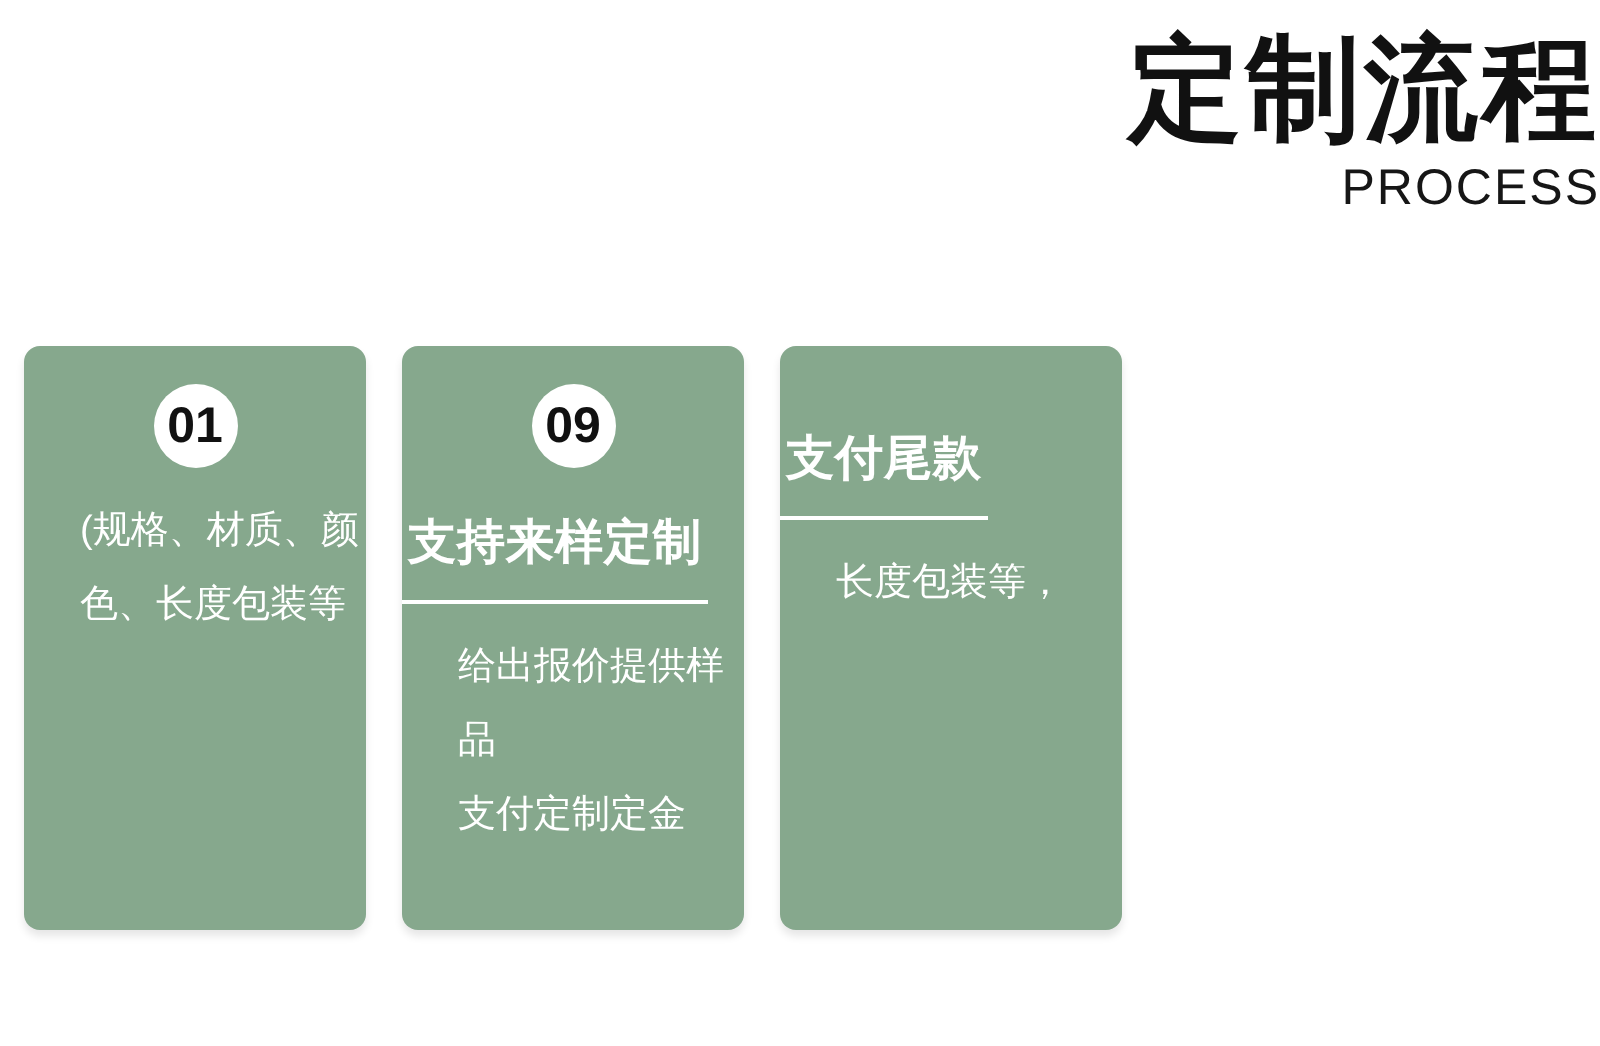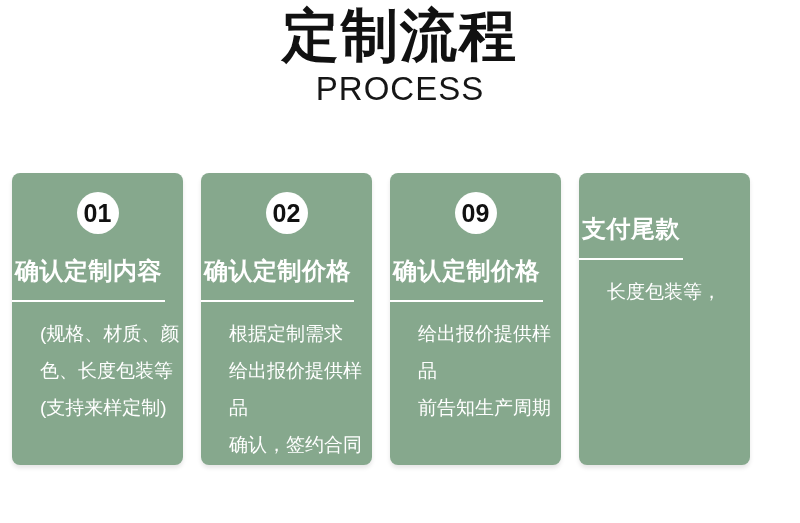--- a/index.html
+++ b/index.html
@@ -9,34 +9,34 @@
     font-family: "Liberation Sans", "DejaVu Sans", sans-serif;
   }
   .page {
     position: relative;
     width: 800px;
     height: 523px;
     background: #ffffff;
     overflow: hidden;
   }
   .header {
-    text-align: center;
-    padding-top: 0;
+    text-align: right;
+    padding-top: 10px;
   }
   .title {
     margin: 0;
     font-size: 57px;
     line-height: 1.25;
     font-weight: bold;
     letter-spacing: 2px;
     color: var(--title-text, #111111);
   }
   .subtitle {
     margin: 0;
-    font-size: 33px;
+    font-size: 25px;
     line-height: 1.1;
     font-weight: normal;
     letter-spacing: 1px;
     color: var(--subtitle-text, #161616);
   }
   .steps {
     position: absolute;
     left: 12px;
     top: 173px;
     width: 782px;
@@ -96,54 +96,37 @@
     <h1 class="title">定制流程</h1>
     <div class="subtitle">PROCESS</div>
   </div>
 
   <div class="steps">
 
     <div class="card">
       <div class="badge">
         <span class="badge-number">01</span>
       </div>
-      <div>
-        <h2 class="card-heading">确认定制内容</h2>
-      </div>
       <div class="card-body">
         <div>(规格、材质、颜</div>
         <div>色、长度包装等</div>
-        <div>(支持来样定制)</div>
       </div>
     </div>
 
-    <div class="card">
-      <div class="badge">
-        <span class="badge-number">02</span>
-      </div>
-      <div>
-        <h2 class="card-heading">确认定制价格</h2>
-      </div>
-      <div class="card-body">
-        <div>根据定制需求</div>
-        <div>给出报价提供样品</div>
-        <div>确认，签约合同</div>
-      </div>
-    </div>
 
     <div class="card">
       <div class="badge">
         <span class="badge-number">09</span>
       </div>
       <div>
-        <h2 class="card-heading">确认定制价格</h2>
+        <h2 class="card-heading">支持来样定制</h2>
       </div>
       <div class="card-body">
         <div>给出报价提供样品</div>
-        <div>前告知生产周期</div>
+        <div>支付定制定金</div>
       </div>
     </div>
 
     <div class="card">
       <div>
         <h2 class="card-heading">支付尾款</h2>
       </div>
       <div class="card-body">
         <div>长度包装等，</div>
         <div></div>

